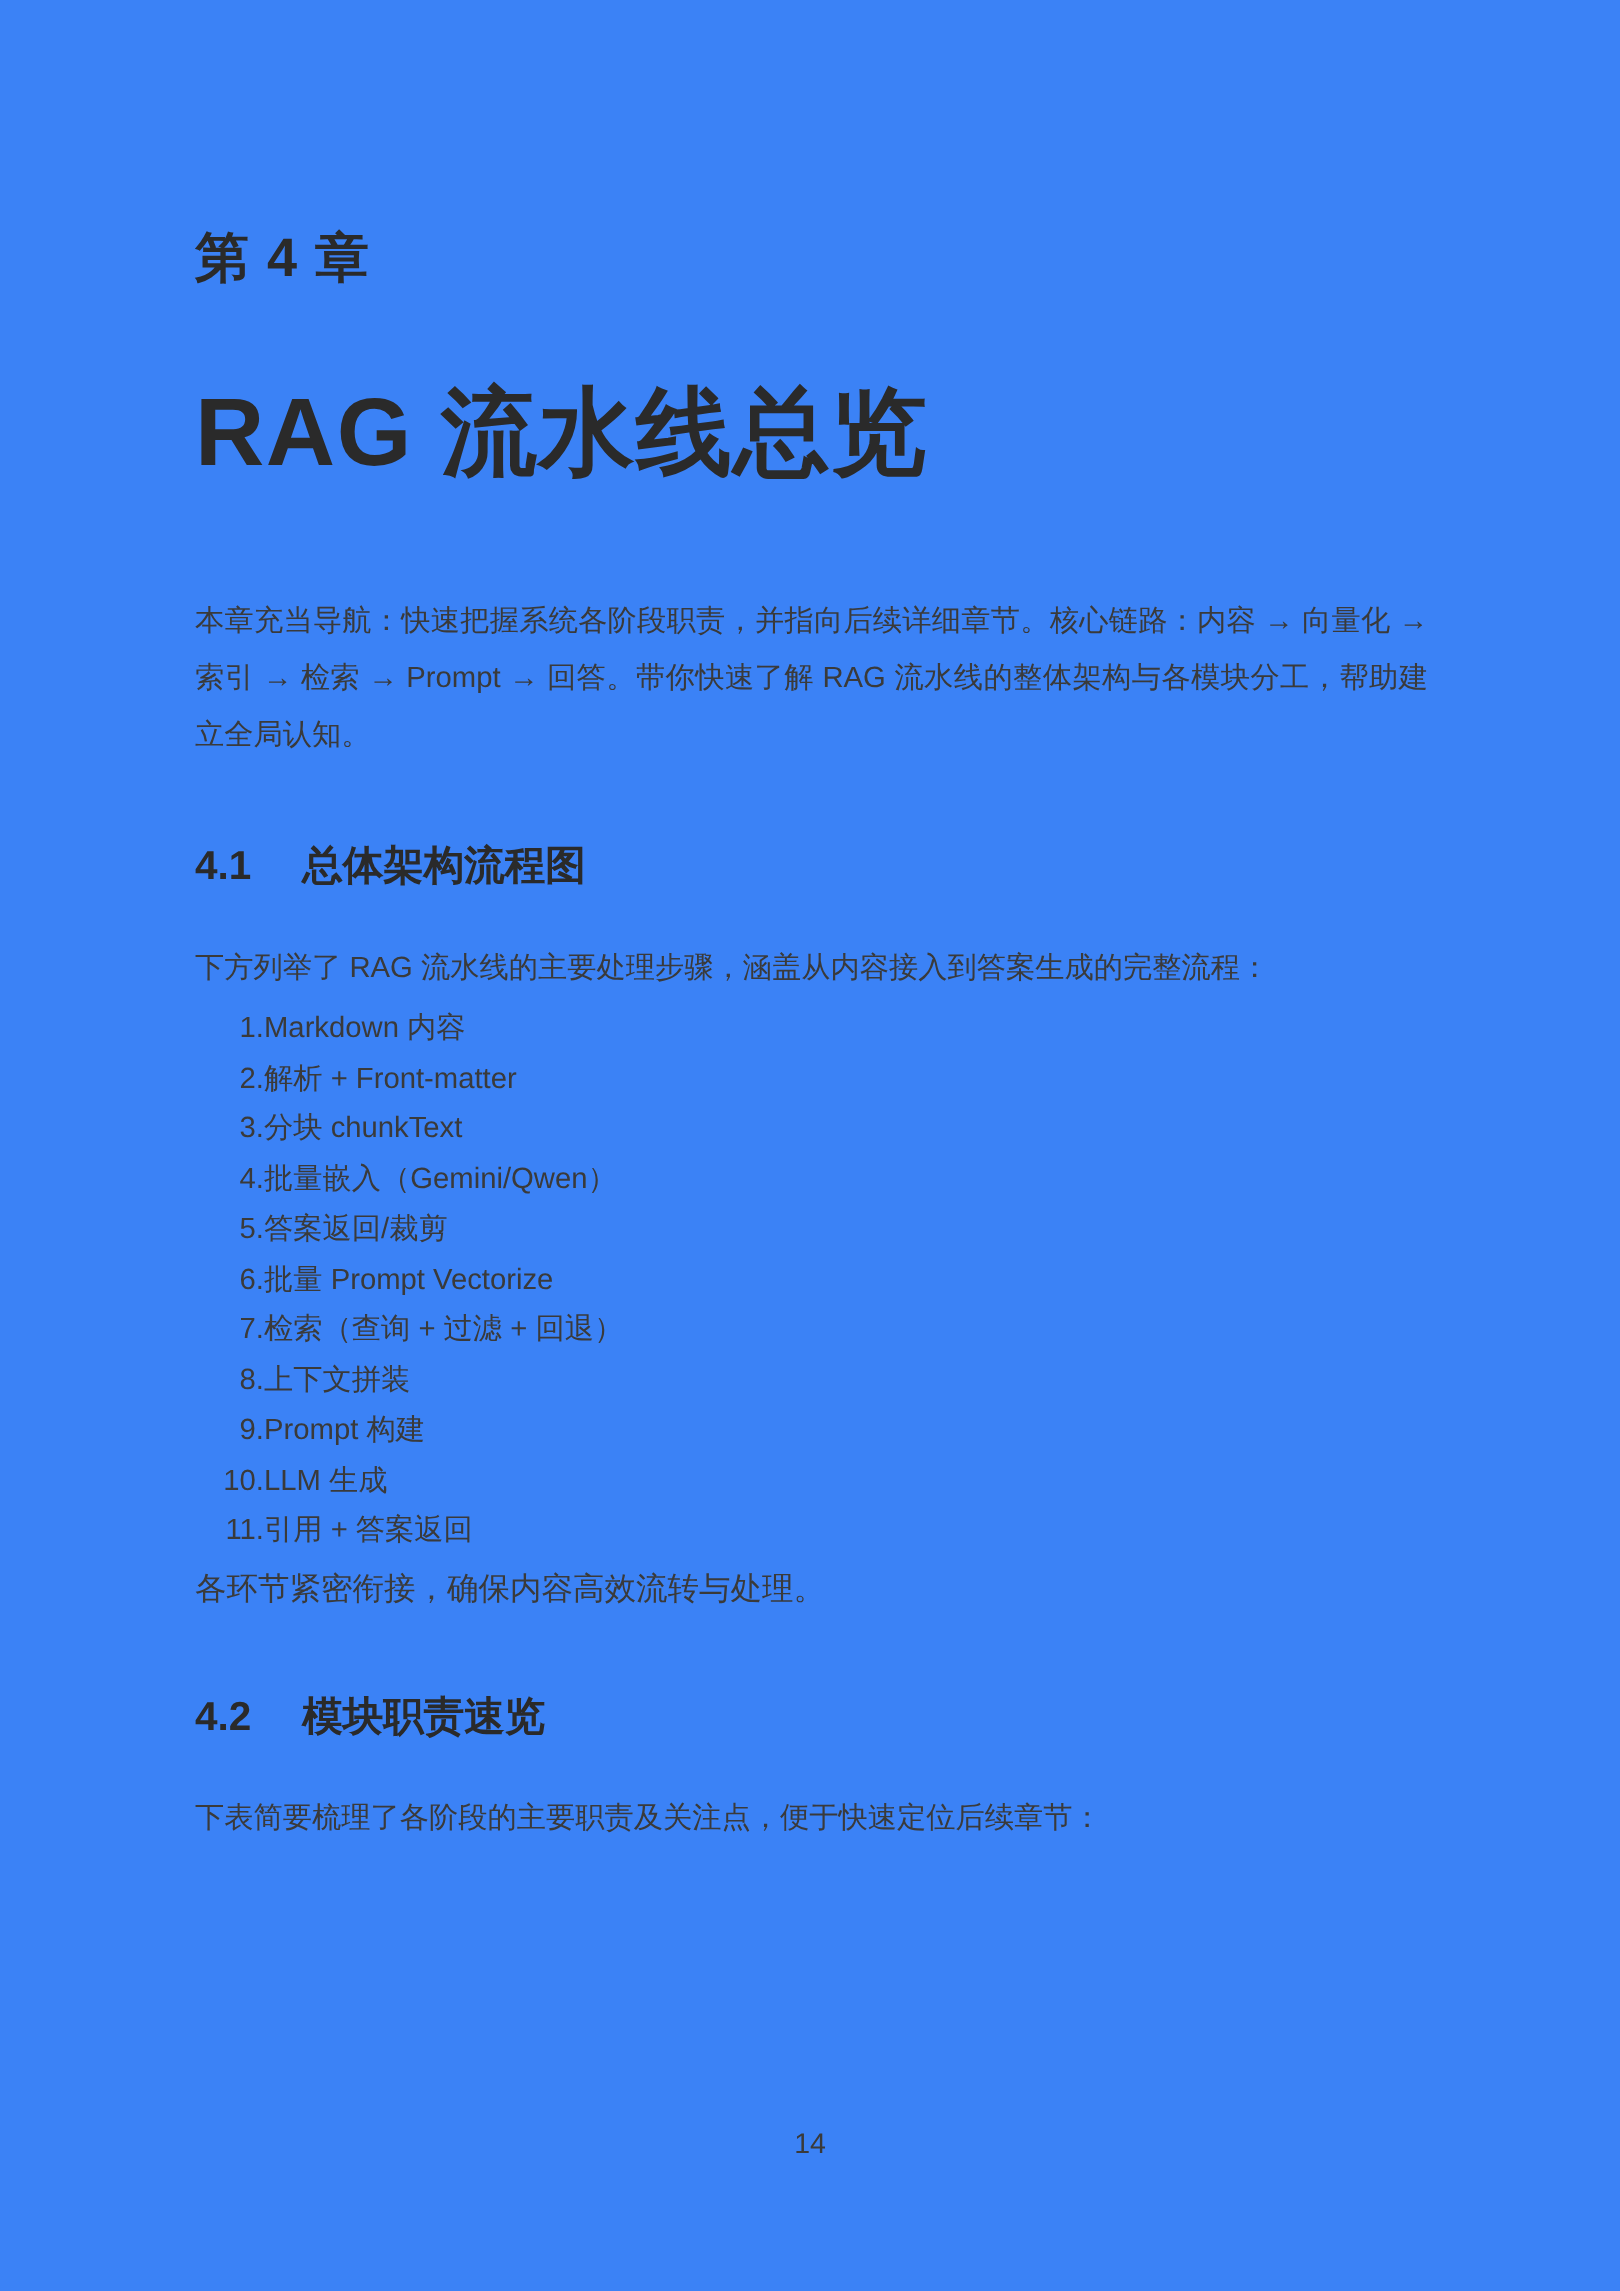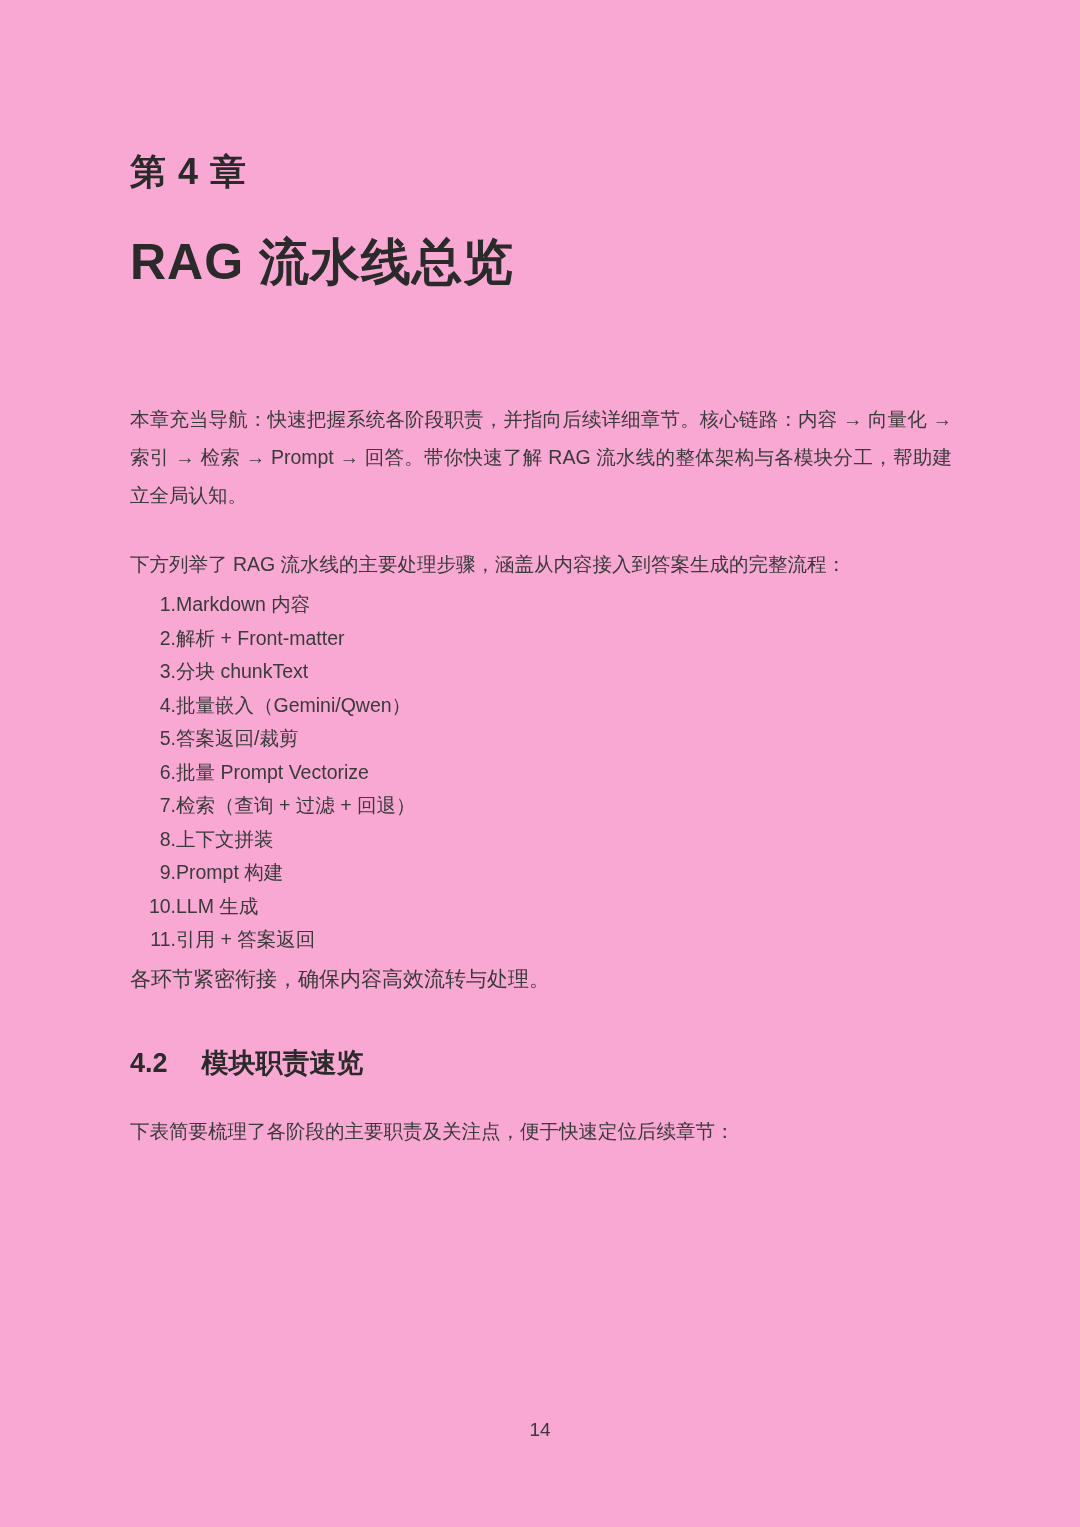--- a/index.html
+++ b/index.html
@@ -4,45 +4,45 @@
 <style>
   html, body {
     margin: 0;
     padding: 0;
     background: #ffffff;
   }
   .page {
     position: relative;
     width: 1080px;
     height: 1527px;
-    background: #f9a8d4;
+    background: #3b82f6;
     box-sizing: border-box;
     overflow: hidden;
     font-family: "Liberation Sans", "DejaVu Sans", sans-serif;
     color: #3a3a3a;
   }
   .content {
     padding: 148px 128px 0 130px;
   }
   p { margin: 0; }
   .chapter-label {
     font-size: 36px;
     font-weight: 700;
     color: #2a2a2a;
     letter-spacing: 1px;
   }
   .chapter-title {
-    font-size: 50px;
+    font-size: 64px;
     font-weight: 700;
     color: #2a2a2a;
-    margin-top: 32px;
+    margin-top: 48px;
     letter-spacing: 1px;
   }
   .intro {
-    margin-top: 104px;
+    margin-top: 63px;
     font-size: 19.5px;
     line-height: 38px;
     text-align: justify;
   }
   .section-heading {
     margin-top: 50px;
     font-size: 27px;
     font-weight: 700;
     color: #2a2a2a;
     display: flex;
@@ -92,20 +92,24 @@
 
 <div class="page">
   <div class="content">
 
     <div class="chapter-label">第 4 章</div>
 
     <div class="chapter-title">RAG 流水线总览</div>
 
     <p class="intro">本章充当导航：快速把握系统各阶段职责，并指向后续详细章节。核心链路：内容 → 向量化 → 索引 → 检索 → Prompt → 回答。带你快速了解 RAG 流水线的整体架构与各模块分工，帮助建立全局认知。</p>
 
+    <div class="section-heading">
+      <span class="section-number">4.1</span>
+      <span>总体架构流程图</span>
+    </div>
 
     <p class="lead">下方列举了 RAG 流水线的主要处理步骤，涵盖从内容接入到答案生成的完整流程：</p>
 
     <div class="steps">
       <div class="step">
         <span class="step-num">1.</span>
         <span class="step-text">Markdown 内容</span>
       </div>
       <div class="step">
         <span class="step-num">2.</span>

